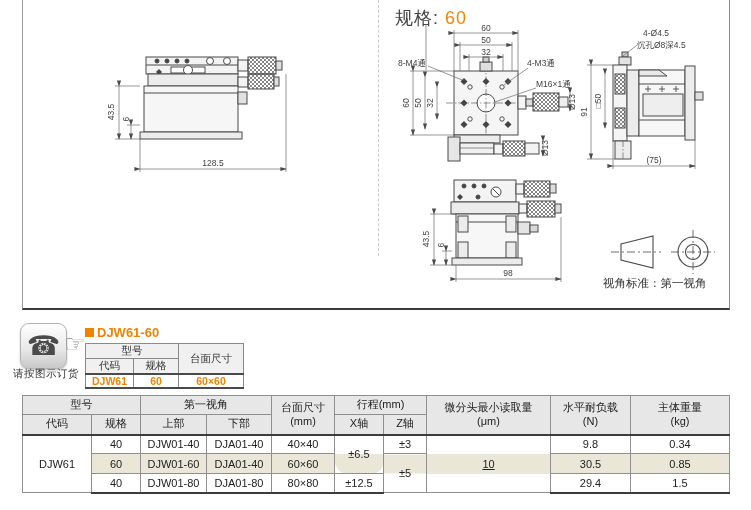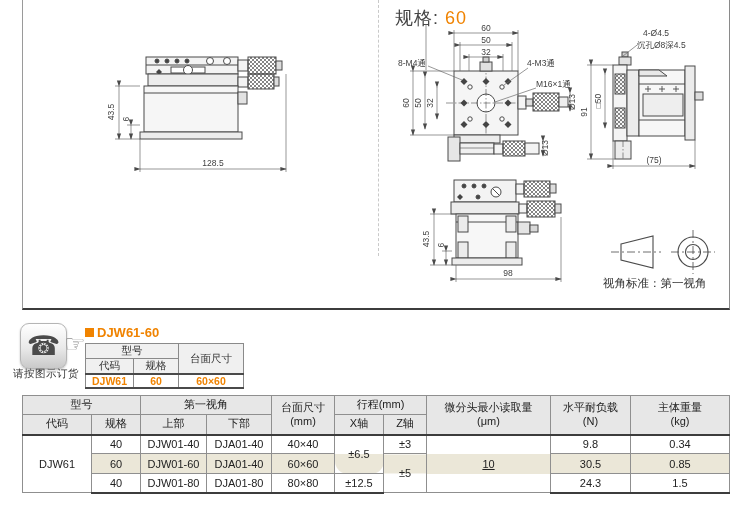--- a/index.html
+++ b/index.html
@@ -391,18 +391,18 @@
       <td rowspan="2" class="grad-z">±5</td>
       <td class="beige">30.5</td>
       <td class="beige">0.85</td>
     </tr>
     <tr class="r3">
       <td class="accent-b">40</td>
       <td>DJW01-80</td>
       <td>DJA01-80</td>
       <td>80×80</td>
       <td>±12.5</td>
-      <td>24.3</td>
+      <td>29.4</td>
       <td>1.5</td>
     </tr>
   </tbody>
     </table>
 </div>
 
 </body></html>

